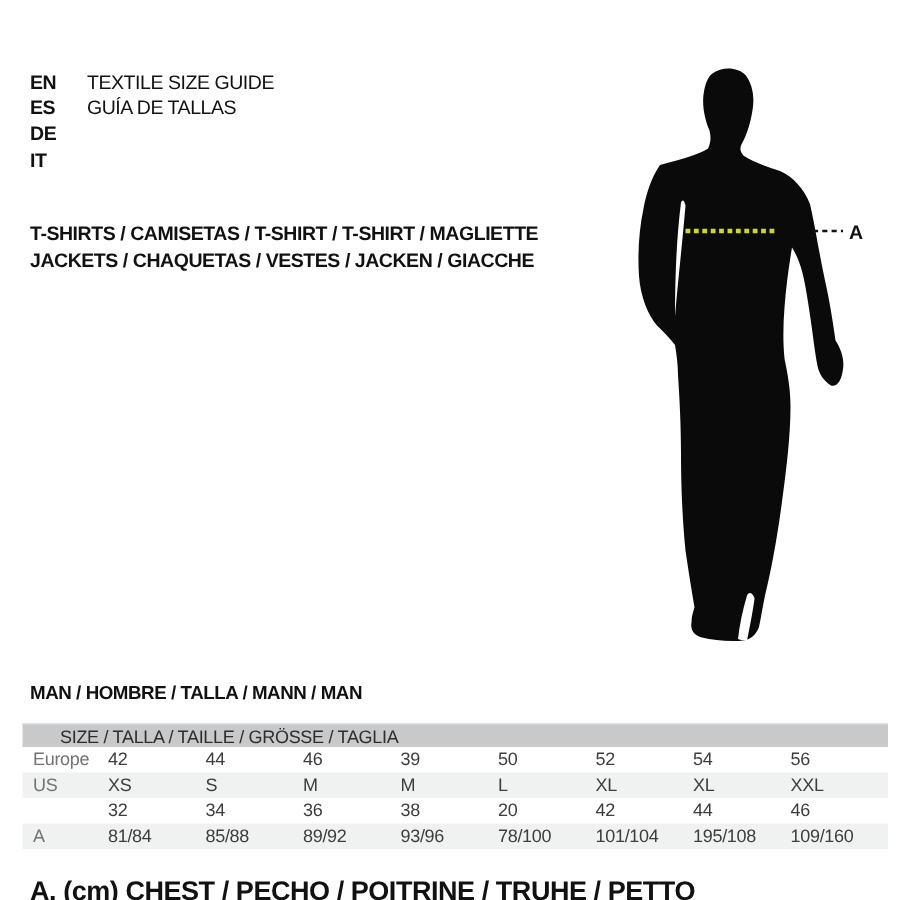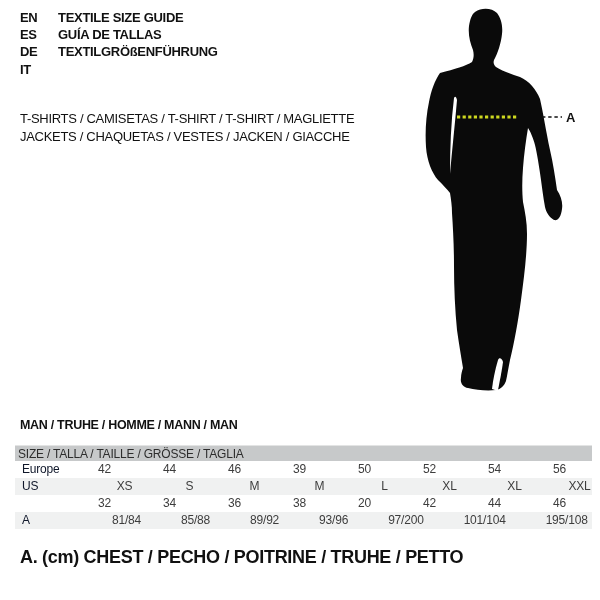--- a/index.html
+++ b/index.html
@@ -4,36 +4,36 @@
 <style>
   html, body { margin: 0; padding: 0; }
   body {
     width: 600px; height: 600px;
     background: #ffffff;
     font-family: "Liberation Sans", sans-serif;
     position: relative;
     overflow: hidden;
     color: #111;
   }
-  .abs { position: absolute; }
+  .abs { position: absolute; margin-top: 37px; }
 
   
   .lang-block { left: 20px; top: 9px; }
   .lang-row { display: flex; height: 17.2px; line-height: 17.2px; }
   .lang-code {
     width: 38px; font-size: 13px; font-weight: bold; letter-spacing: -0.3px;
   }
   .lang-label {
-    font-size: 13px; font-weight: bold; letter-spacing: -0.3px; white-space: nowrap;
+    font-size: 13px; font-weight: normal; letter-spacing: -0.3px; white-space: nowrap;
   }
 
   
   .cat-block { left: 20px; top: 110px; }
   .cat-line {
-    font-size: 13px; font-weight: normal; letter-spacing: -0.3px;
+    font-size: 13px; font-weight: bold; letter-spacing: -0.3px;
     height: 17.5px; line-height: 17.5px; white-space: nowrap;
   }
 
   
   .figure-wrap { left: 410px; top: 0; width: 190px; height: 400px; }
   .figure-wrap svg { display: block; }
   .measure-a-text {
     font-family: "Liberation Sans", sans-serif;
     font-size: 13px; font-weight: 600; fill: #111;
   }
@@ -41,35 +41,35 @@
   
   .man-title {
     left: 20px; top: 418px; font-size: 12.5px; font-weight: bold;
     letter-spacing: -0.3px; white-space: nowrap;
   }
 
   
   .size-table { left: 15px; top: 445px; width: 577px; }
   .t-header {
     background: #c7c9ca; height: 16px; line-height: 16px;
-    font-size: 12px; color: #2d2d2d; padding-left: 3px;
+    font-size: 12px; color: #2d2d2d; padding-left: 25px;
     letter-spacing: -0.2px; border-top: 1px solid #e3e4e4;
     box-sizing: border-box;
   }
   .t-row {
     display: grid; grid-template-columns: 57px repeat(8, 1fr);
     height: 17px; line-height: 17px;
   }
-  .t-row.stripe { background: #f0f1f1; gap: 40px; }
+  .t-row.stripe { background: #f0f1f1; }
   .t-label {
-    font-size: 12px; color: #0f172a; padding-left: 7px;
+    font-size: 12px; color: #737373; padding-left: 7px;
     letter-spacing: -0.2px;
   }
   .t-cell {
-    font-size: 12px; color: #3d3d3d; text-align: center;
+    font-size: 12px; color: #3d3d3d; 
     letter-spacing: -0.2px;
   }
 
   
   .footer-note {
     left: 20px; top: 547px; font-size: 18px; font-weight: bold;
     letter-spacing: -0.3px; white-space: nowrap;
   }
 </style>
 </head>
@@ -79,21 +79,20 @@
   <div class="lang-row">
     <span class="lang-code">EN</span>
     <span class="lang-label">TEXTILE SIZE GUIDE</span>
   </div>
   <div class="lang-row">
     <span class="lang-code">ES</span>
     <span class="lang-label">GUÍA DE TALLAS</span>
   </div>
   <div class="lang-row">
     <span class="lang-code">DE</span>
-    <span class="lang-label">TEXTILGRÖßENFÜHRUNG</span>
   </div>
   <div class="lang-row">
     <span class="lang-code">IT</span>
   </div>
 </div>
 
 <div class="abs cat-block">
   <div class="cat-line">T-SHIRTS / CAMISETAS / T-SHIRT / T-SHIRT / MAGLIETTE</div>
   <div class="cat-line">JACKETS / CHAQUETAS / VESTES / JACKEN / GIACCHE</div>
 </div>
@@ -138,21 +137,21 @@
          C 60,43 58,34 59,26
          C 60,19 62,14 65,12 Z" fill="#0a0a0a"></path>
     <path fill="#ffffff" d="M 44,98 C 41,122 40,148 40,174 C 42,150 45,124 47,100 C 46,96 45,96 44,98 Z"></path>
     <path fill="#ffffff" d="M 88,360 C 85,370 83,380 82,389 C 84,390 86,390 88,390 C 90,380 92,370 93,362 C 92,358 89,357 88,360 Z"></path>
     <line x1="47" y1="117" x2="107" y2="117" stroke-width="3" stroke-dasharray="3.2 2.4" stroke="#cdd820"></line>
     <line x1="132" y1="117" x2="152" y2="117" stroke-width="1.7" stroke-dasharray="3.4 2.8" stroke="#111111"></line>
     <text class="measure-a-text" x="156" y="122">A</text>
   </svg>
 </div>
 
-<div class="abs man-title">MAN / TRUHE / HOMME / MANN / MAN</div>
+<div class="abs man-title">MAN / HOMBRE / TALLA / MANN / MAN</div>
 
 <div class="abs size-table">
   <div class="t-header">SIZE / TALLA / TAILLE / GRÖSSE / TAGLIA</div>
 
   <div class="t-row">
     <div class="t-label">Europe</div>
     <div class="t-cell">42</div>
     <div class="t-cell">44</div>
     <div class="t-cell">46</div>
     <div class="t-cell">39</div>
@@ -185,20 +184,20 @@
     <div class="t-cell">44</div>
     <div class="t-cell">46</div>
   </div>
 
   <div class="t-row stripe">
     <div class="t-label">A</div>
     <div class="t-cell">81/84</div>
     <div class="t-cell">85/88</div>
     <div class="t-cell">89/92</div>
     <div class="t-cell">93/96</div>
-    <div class="t-cell">97/200</div>
+    <div class="t-cell">78/100</div>
     <div class="t-cell">101/104</div>
     <div class="t-cell">195/108</div>
     <div class="t-cell">109/160</div>
   </div>
 </div>
 
 <div class="abs footer-note">A. (cm) CHEST / PECHO / POITRINE / TRUHE / PETTO</div>
 
 </body></html>

